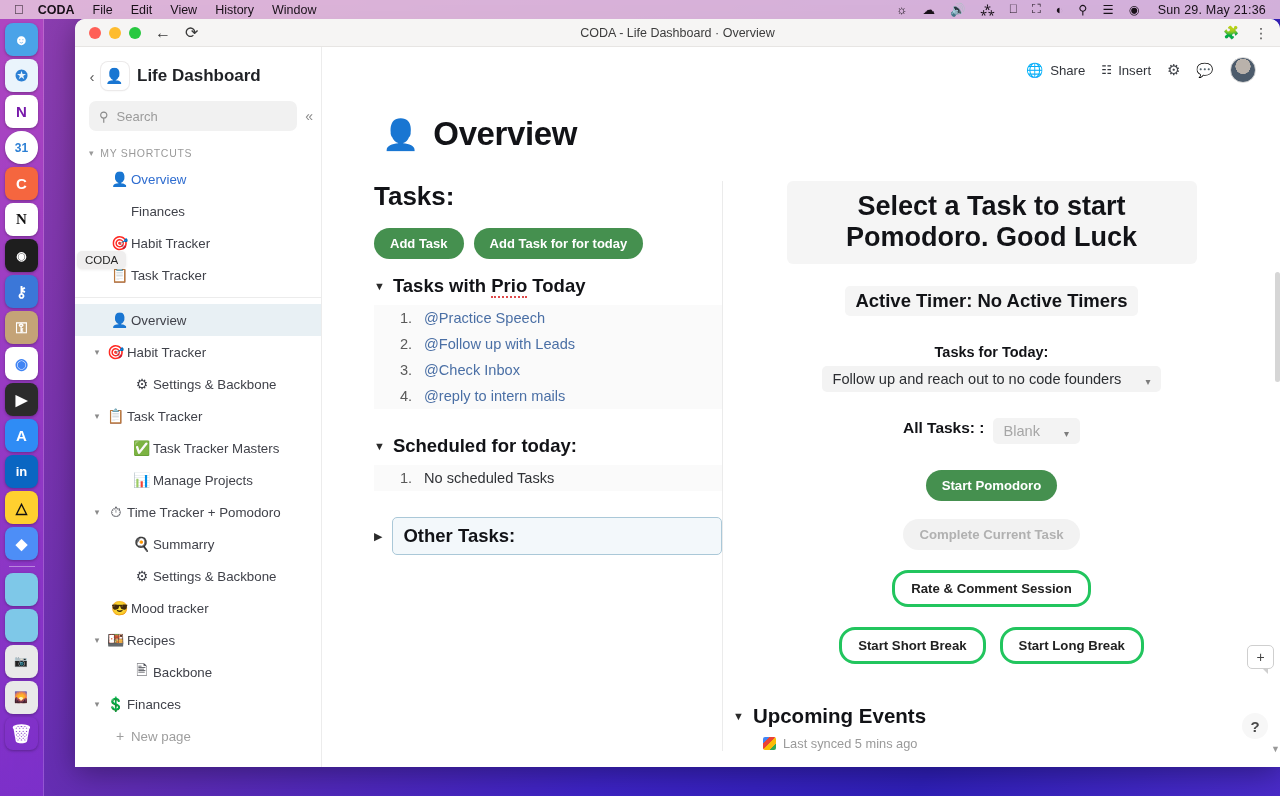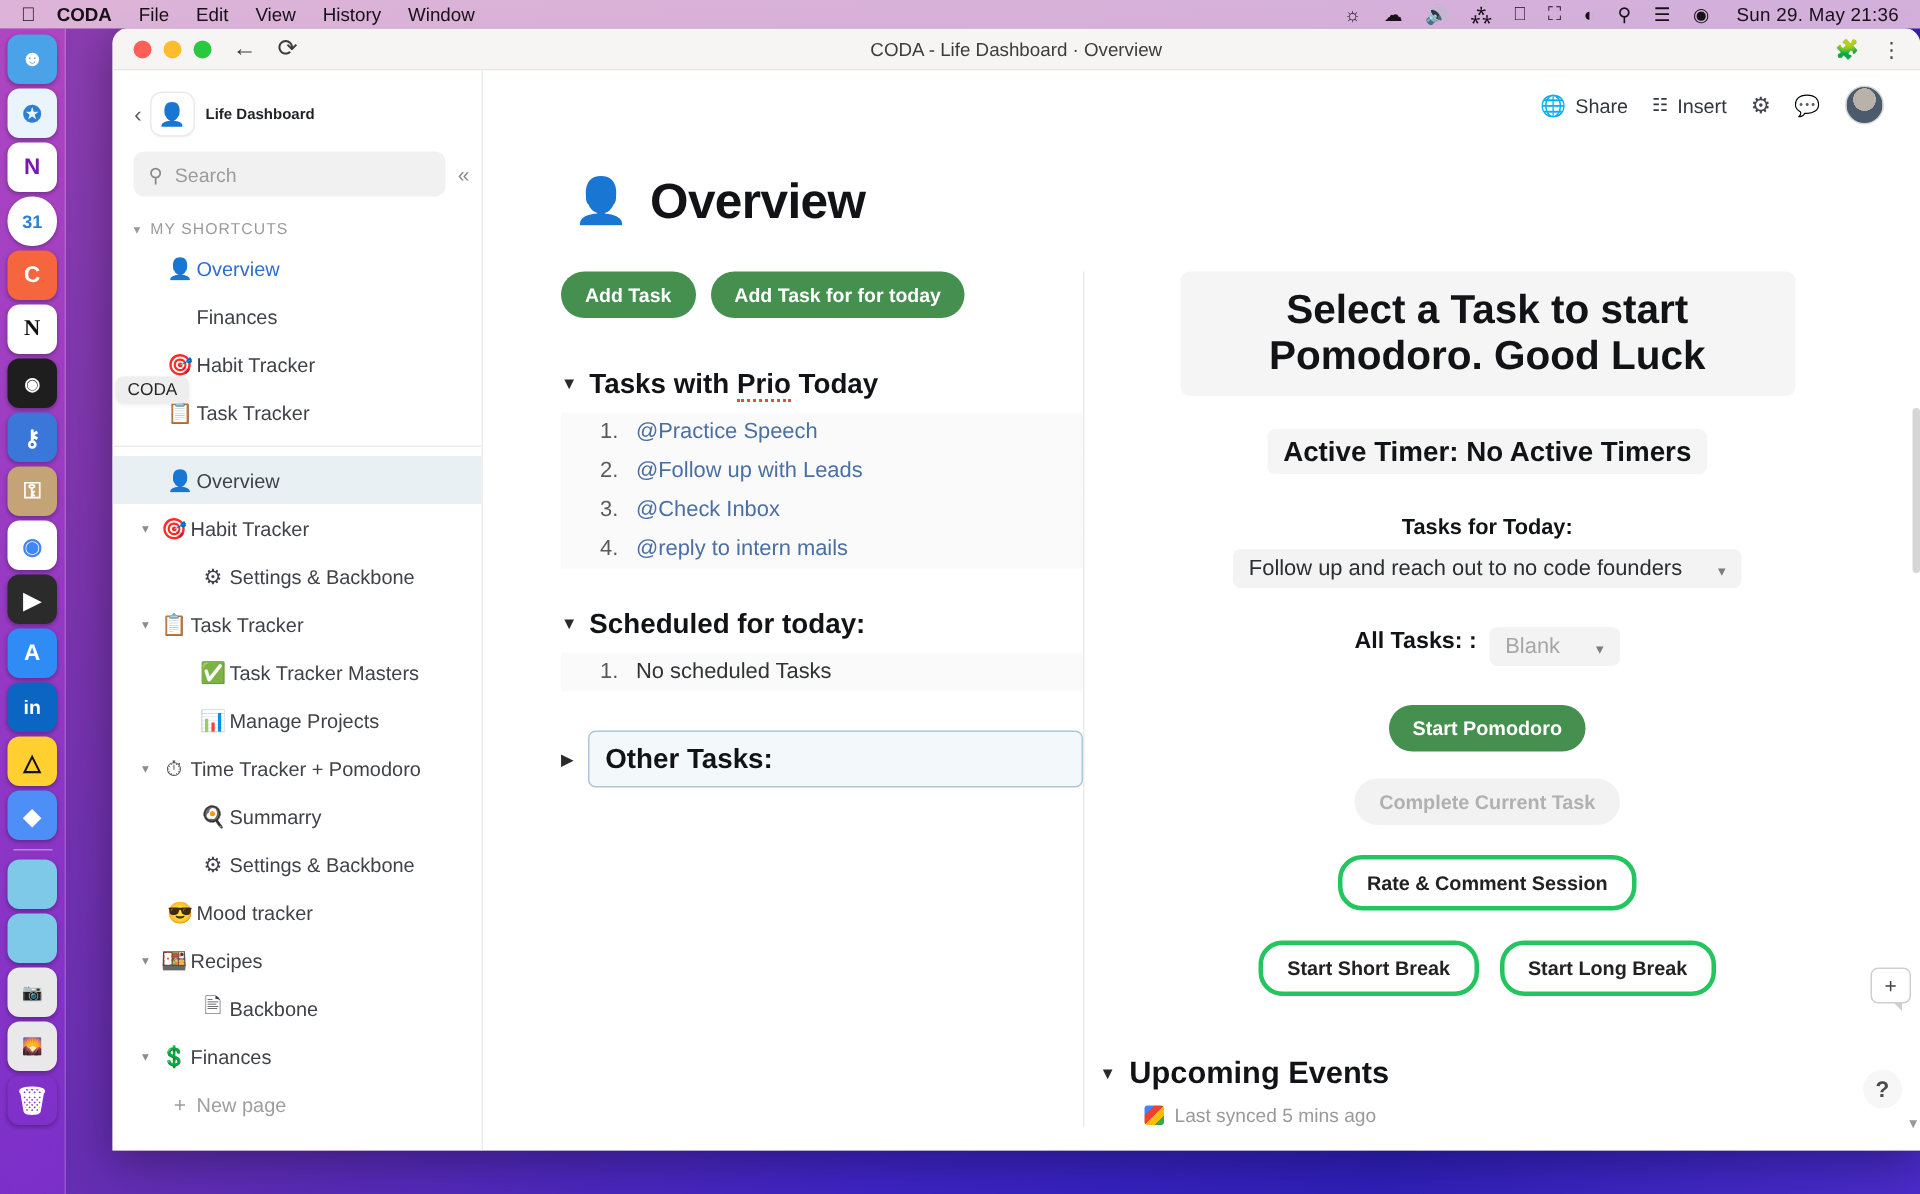--- a/index.html
+++ b/index.html
@@ -76,21 +76,21 @@
     padding-top: 8px; position: relative; overflow: hidden;
   }
   .doc-head { display: flex; align-items: center; height: 42px; padding: 0 8px; }
   .back-chev { color: #5a5a5a; font-size: 15px; width: 18px; text-align:center;}
   .doc-icon {
     width: 28px; height: 28px; border-radius: 7px; background: #fff;
     box-shadow: 0 0 0 1px #eceaea, 0 1px 2px rgba(0,0,0,.08);
     display: flex; align-items: center; justify-content: center; font-size: 15px;
     margin-right: 8px;
   }
-  .doc-title { font-size: 10px; font-weight: bold; color: #1f2125; }
+  .doc-title { font-size: 17px; font-weight: bold; color: #1f2125; }
   .search-row { display: flex; align-items: center; padding: 4px 8px 0 14px; }
   .search-box {
     flex: 1; height: 30px; background: #f1f1f1; border-radius: 7px;
     display: flex; align-items: center; padding: 0 10px; gap: 8px;
   }
   .search-box input {
     border: none; outline: none; background: transparent; font-size: 13px;
     color: #303030; width: 100%; font-family: inherit;
   }
   .search-box input::placeholder { color: #9b9b9b; }
@@ -133,21 +133,21 @@
     border: 1px solid #d7d7d7;
   }
   .page-title-row { display: flex; align-items: center; gap: 14px; padding: 22px 0 0 60px; }
   .page-emoji { font-size: 30px; }
   .page-title { font-size: 33px; font-weight: bold; color: #121317; letter-spacing: -.4px; }
   .cols { display: flex; padding: 0 0 0 0; margin-top: 28px; }
   .col-left { width: 400px; flex: none; padding-left: 52px; position: relative; }
   .col-div { width: 1px; background: #ebebeb; margin: 0 0 0 0; align-self: stretch; }
   .col-right { flex: 1; padding: 0 30px 0 10px; text-align: center; }
   h2.tasks-h { font-size: 26px; font-weight: bold; color: #121317; margin-bottom: 16px; }
-  .btn-row { display: flex; gap: 10px; margin-bottom: 33px; }
+  .btn-row { display: flex; gap: 10px; margin-bottom: 16px; }
   .btn {
     font-size: 13px; font-weight: bold; border-radius: 16px;
     padding: 8px 16px; border: none; cursor: pointer; font-family: inherit;
   }
   .btn.green { background: #45904f; color: #fff; }
   .sec-h {
     display: flex; align-items: center; gap: 8px;
     font-size: 18.5px; font-weight: bold; color: #121317; margin: 0 0 8px 0;
   }
   .tri { font-size: 11px; color: #2b2b2b; }
@@ -418,20 +418,21 @@
       </div>
 
       <div class="page-title-row">
         <span class="page-emoji">👤</span>
         <span class="page-title">Overview</span>
       </div>
 
       <div class="cols">
 
         <div class="col-left">
+          <h2 class="tasks-h">Tasks:</h2>
 
           <div class="btn-row">
             <button class="btn green">Add Task</button>
             <button class="btn green">Add Task for for today</button>
           </div>
 
           <div class="sec-h">
             <span class="tri">▼</span>
             <span>
               <span>Tasks with </span><span class="spell">Prio</span><span> Today</span>

